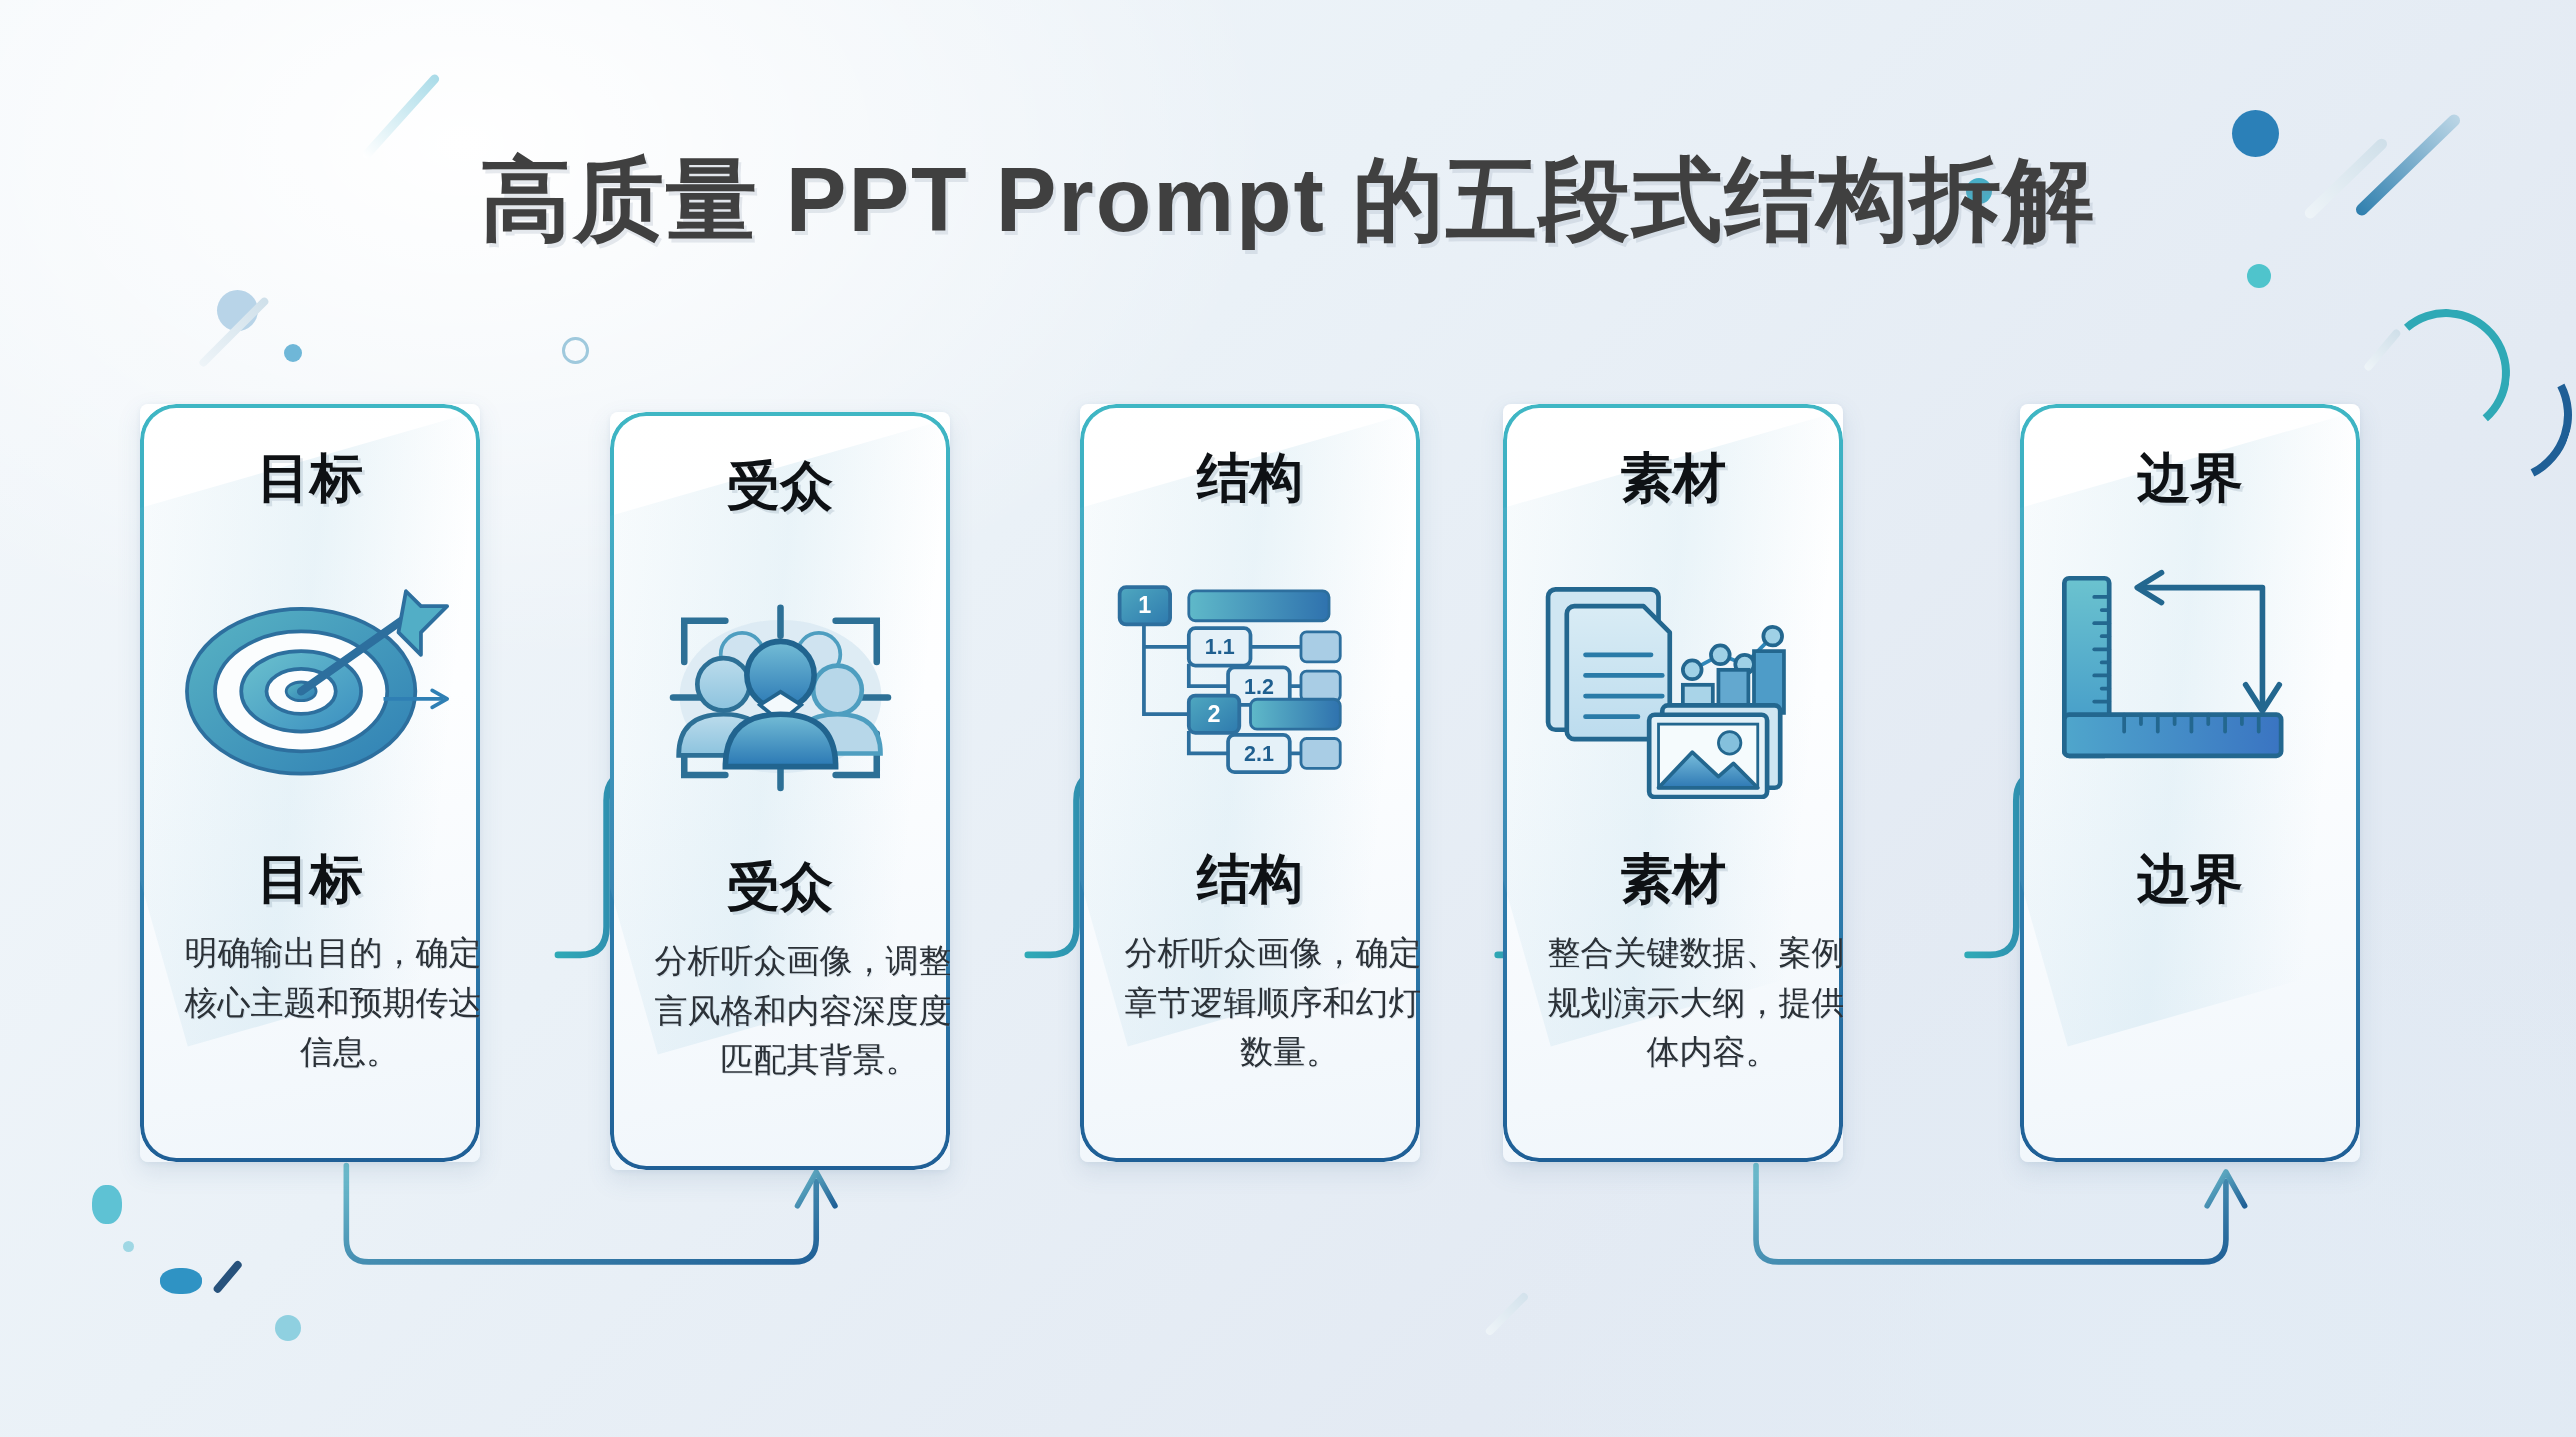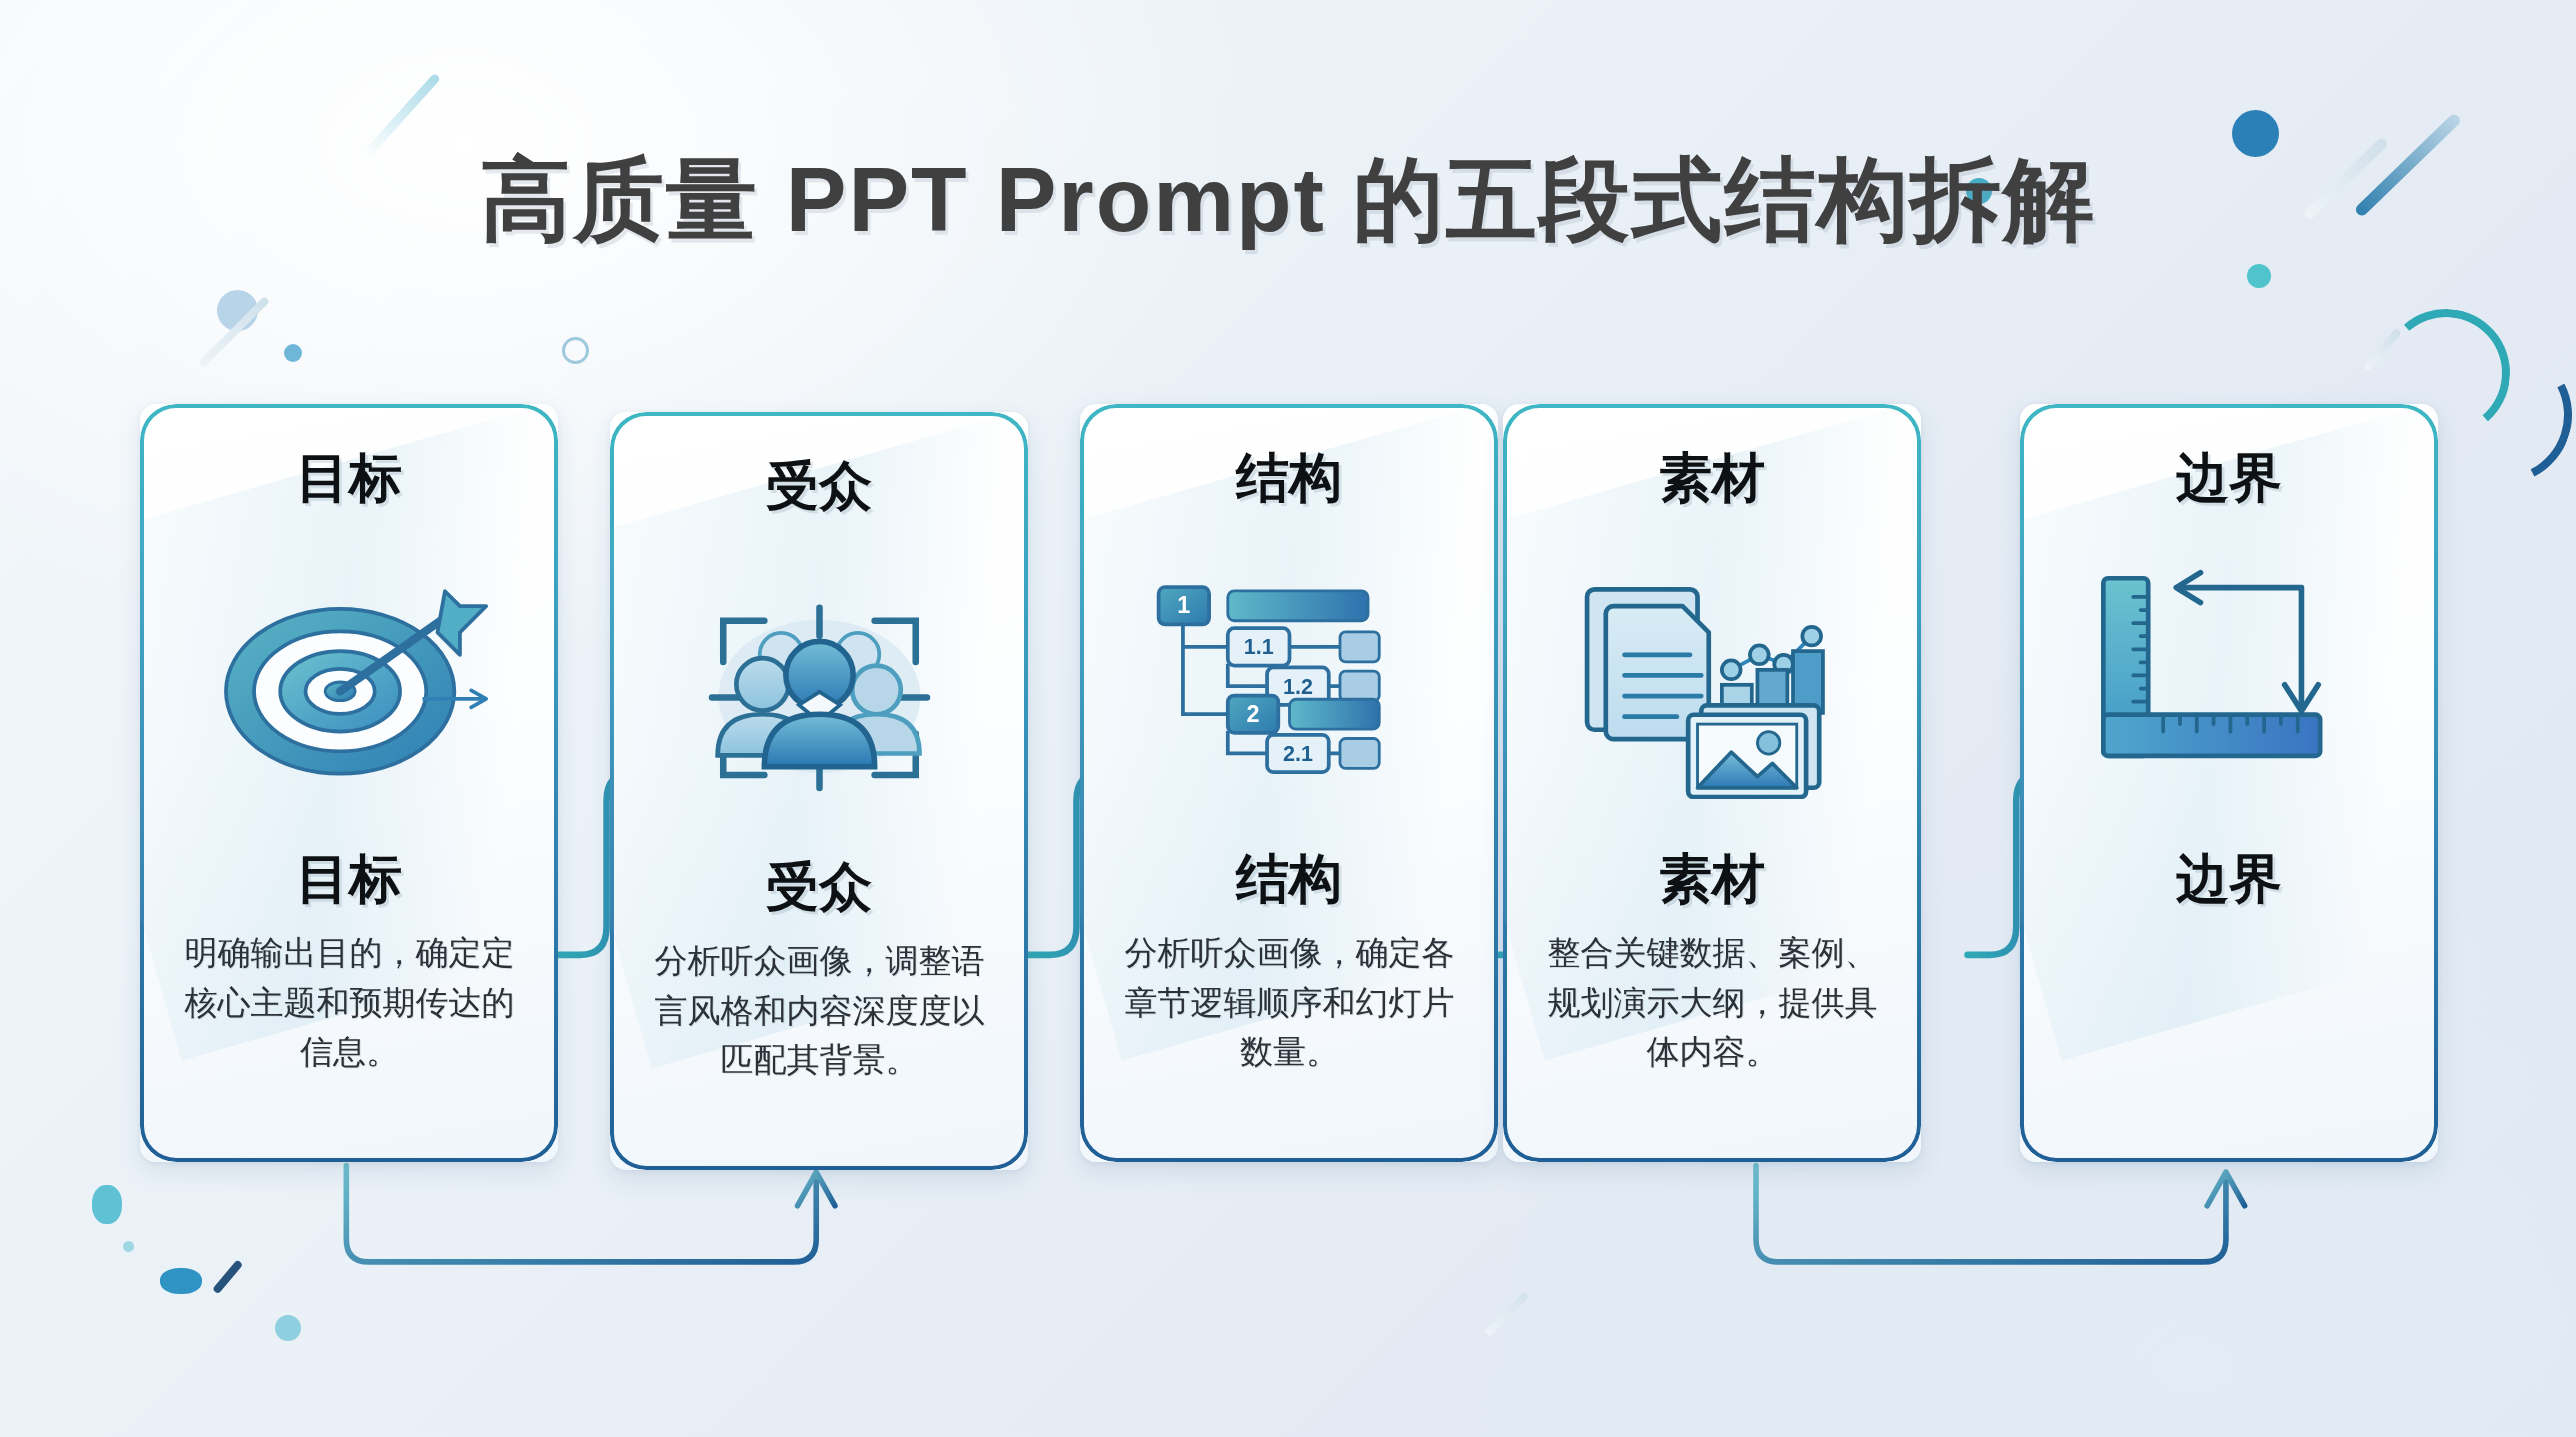--- a/index.html
+++ b/index.html
@@ -23,22 +23,22 @@
   .title{
     display:inline-block;
     font-size:91px;font-weight:bold;letter-spacing:1.9px;color:#404040;
     text-shadow:2.8px 3.7px 0 rgba(120,140,160,.18);
     white-space:nowrap;
   }
 
   
   .cards{position:absolute;left:140px;top:404px;width:2312px;height:758px;}
   .card{
-    position:absolute;top:0;width:418px;height:758px;
-    border-radius:16px;
+    position:absolute;top:0;width:340px;height:758px;
+    border-radius:8px;
     background:linear-gradient(170deg,#ffffff 0%,#fdfeff 42%,#f0f6fb 100%);
     box-shadow:0 9.4px 24px rgba(70,110,150,.13), 0 1.9px 5.6px rgba(70,110,150,.08);
     overflow:hidden;
     z-index:4;
   }
   .card::before{
     content:"";position:absolute;inset:0;border-radius:36px;
     padding:3.7px;
     background:linear-gradient(180deg,#3fb7c4 0%,#3a9fc0 28%,#2f7fae 62%,#1f5f96 100%);
     -webkit-mask:linear-gradient(#000 0 0) content-box,linear-gradient(#000 0 0);

